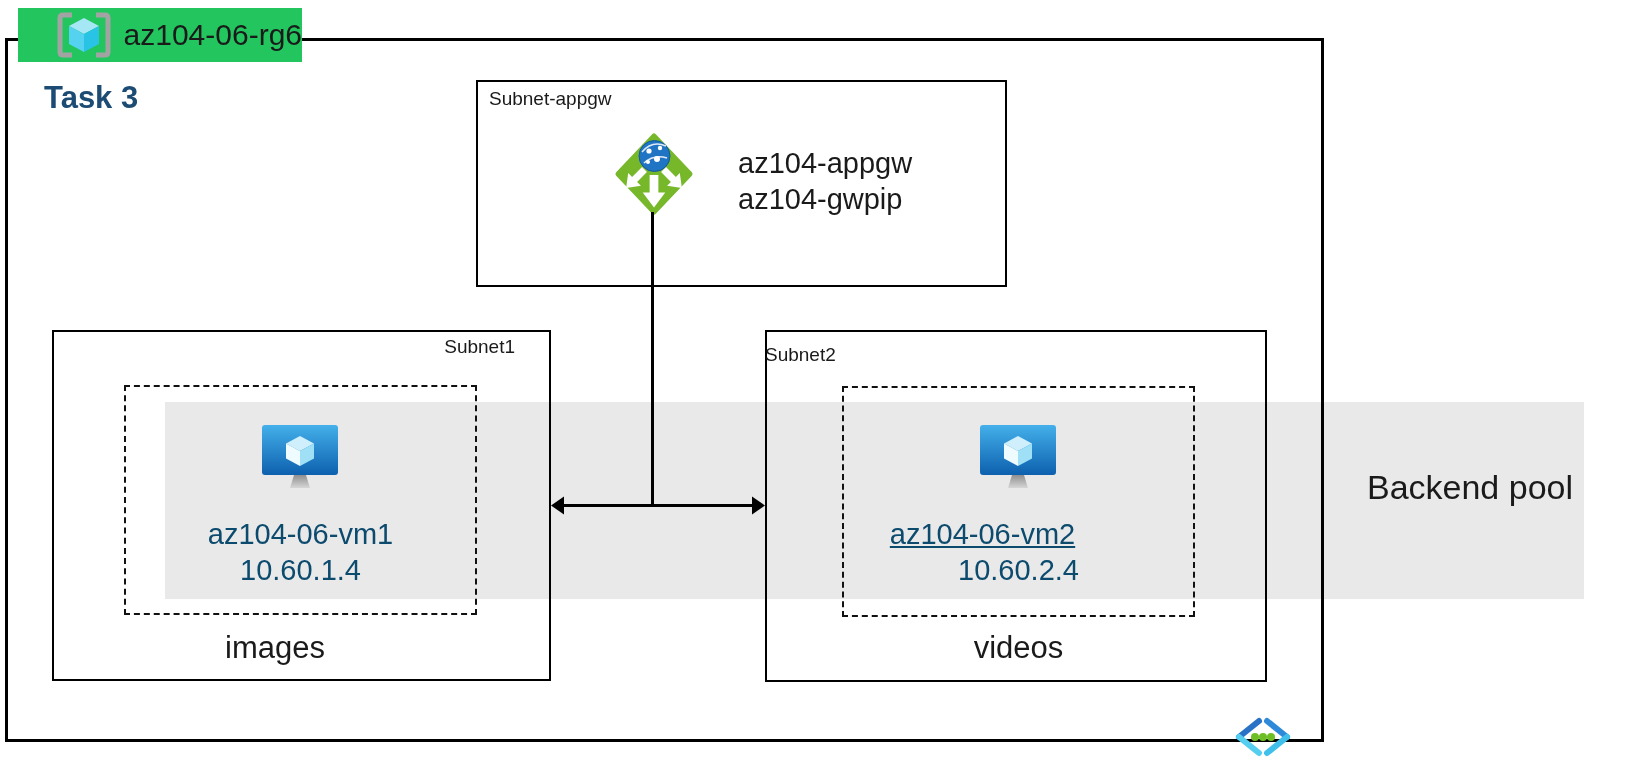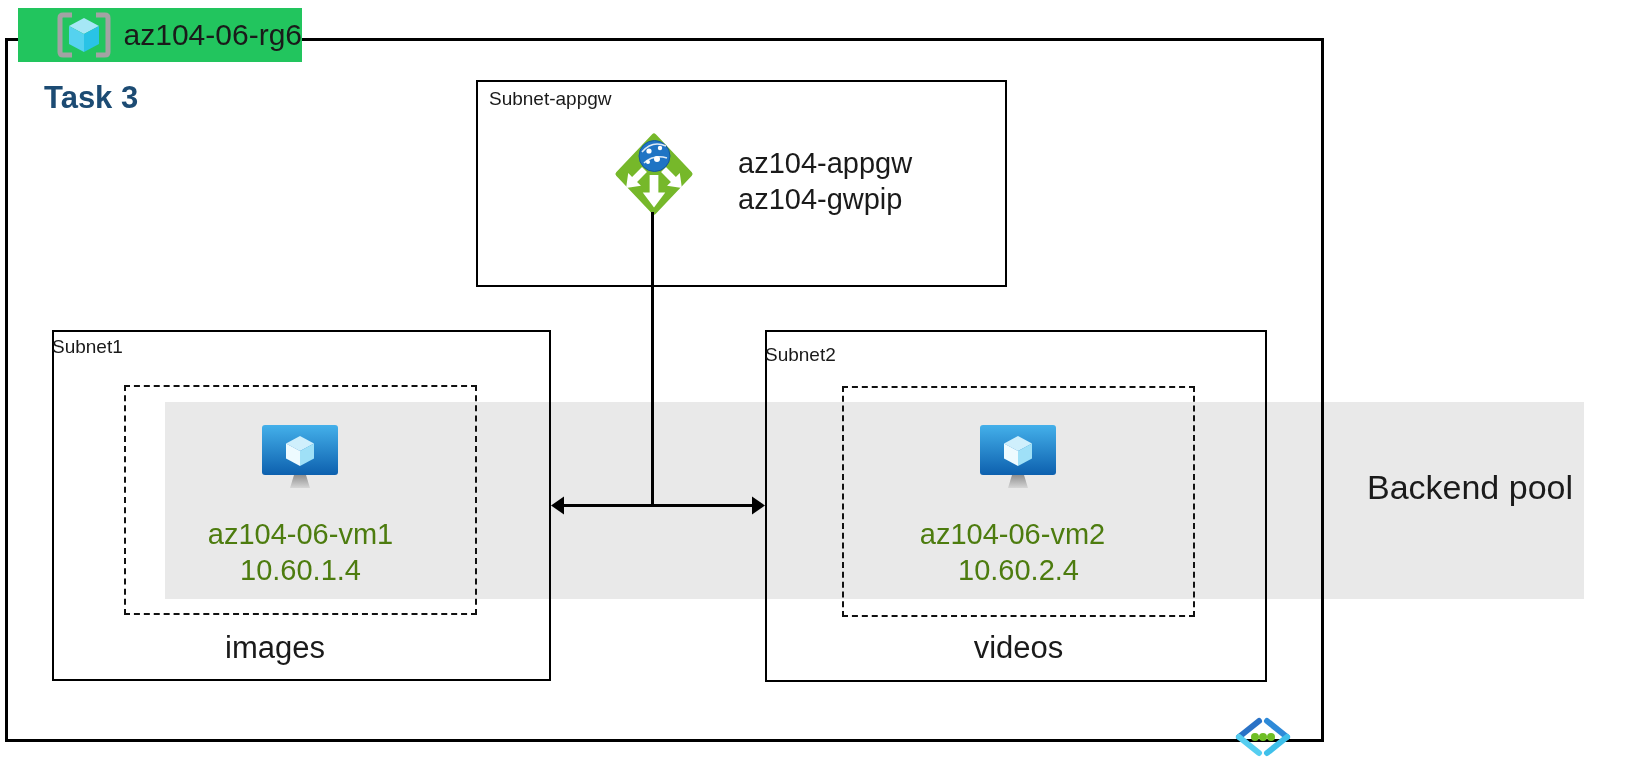--- a/index.html
+++ b/index.html
@@ -11,29 +11,29 @@
   .rg-box{left:5px;top:38px;width:1319px;height:704px;border:3px solid #000;box-sizing:border-box;background:transparent;}
   .rg-header{left:18px;top:8px;width:284px;height:54px;background:#22c55e;display:flex;align-items:center;z-index:3;justify-content:flex-end;}
   .rg-title{font-size:30px;margin-left:9px;color:#1a1a1a;white-space:nowrap;}
   .task-label{left:44px;top:80px;font-size:31px;font-weight:700;color:#1c4b73;}
   .subnet-box{border:2.5px solid #000;box-sizing:border-box;background:transparent;}
   .appgw-box{left:476px;top:80px;width:531px;height:207px;}
   .box-title{font-size:19px;color:#1a1a1a;}
   .appgw-title{left:489px;top:88px;}
   .subnet1-box{left:52px;top:330px;width:499px;height:351px;}
   .subnet2-box{left:765px;top:330px;width:502px;height:352px;}
-  .subnet1-title{left:52px;top:336px;width:463px;text-align:left;}
+  .subnet1-title{left:52px;top:336px;width:463px;text-align:right;}
   .subnet2-title{left:765px;top:344px;width:455px;text-align:left;}
   .dashed{border:2px dashed #111;box-sizing:border-box;}
   .dashed1{left:124px;top:385px;width:353px;height:230px;}
   .dashed2{left:842px;top:386px;width:353px;height:231px;}
-  .vm-text{font-size:29px;text-align:center;color:#4d7c0f;}
+  .vm-text{font-size:29px;text-align:center;color:#0c4a6e;}
   .vm1-name{left:124px;top:518px;width:353px;}
   .vm1-ip{left:124px;top:554px;width:353px;}
-  .vm2-name{left:836px;top:518px;width:353px;}
+  .vm2-name{left:806px;top:518px;width:353px;text-decoration:underline;}
   .vm2-ip{left:842px;top:554px;width:353px;}
   .pool-name{font-size:31px;text-align:center;color:#1a1a1a;}
   .images-label{left:99px;top:630px;width:352px;}
   .videos-label{left:842px;top:630px;width:353px;}
   .appgw-lines{left:706px;top:146px;font-size:29px;line-height:35.5px;color:#1a1a1a;margin-left:32px;}
   .vline{left:651px;top:212px;width:3px;height:294px;background:#000;}
   .icon-appgw{left:614px;top:132px;}
   .icon-vm1{left:261px;top:424px;}
   .icon-vm2{left:979px;top:424px;}
   .icon-vnet{left:1230px;top:714px;z-index:4;}

